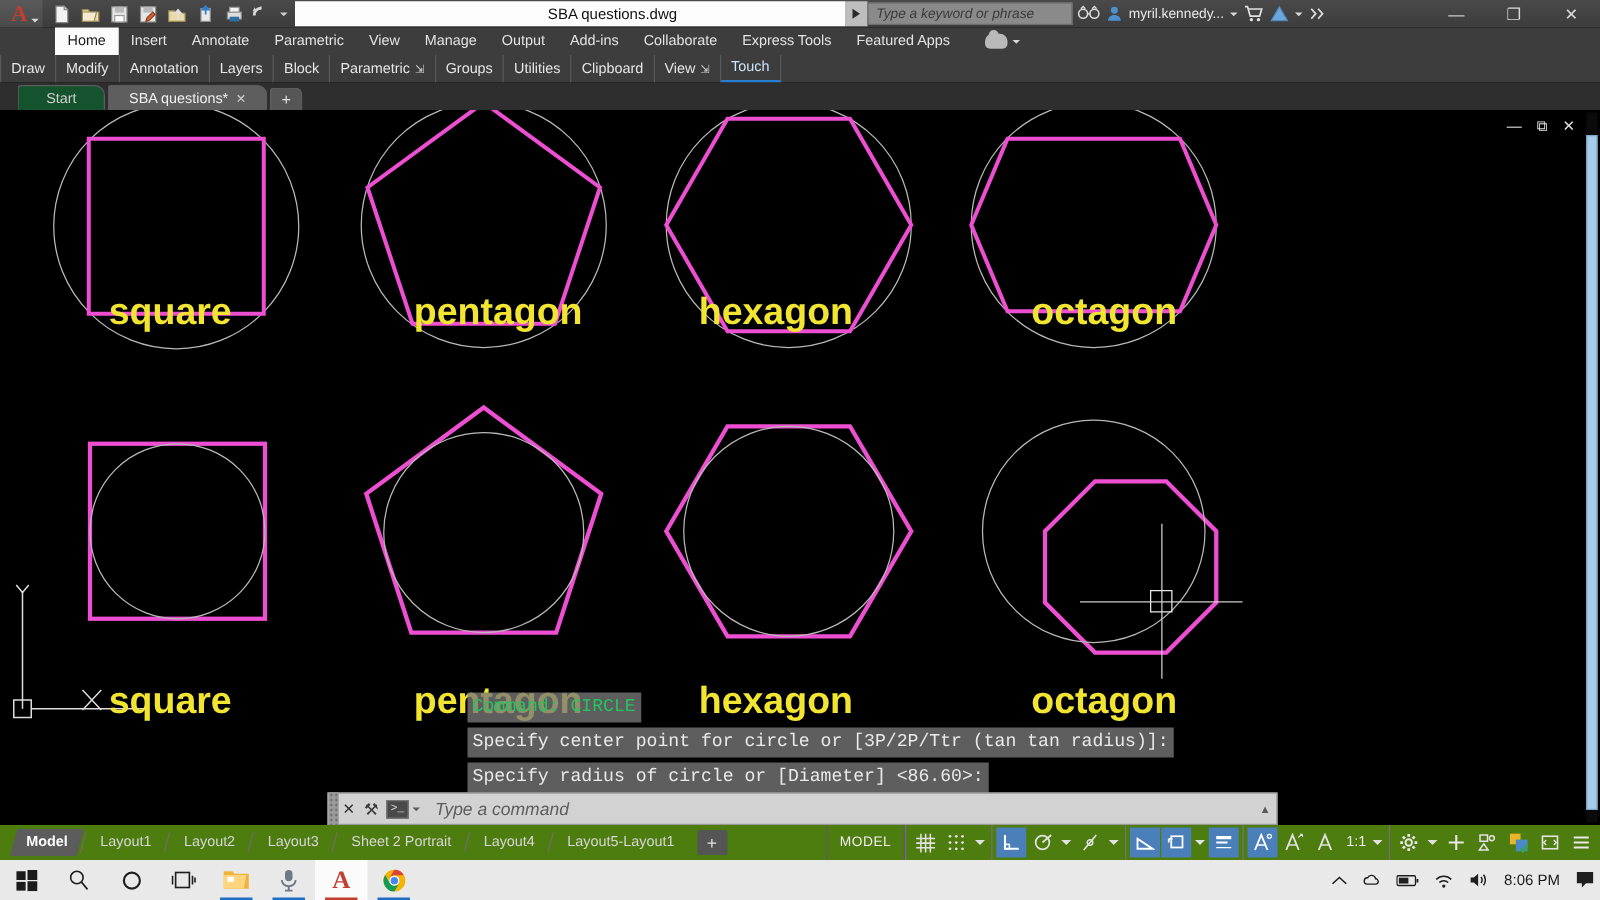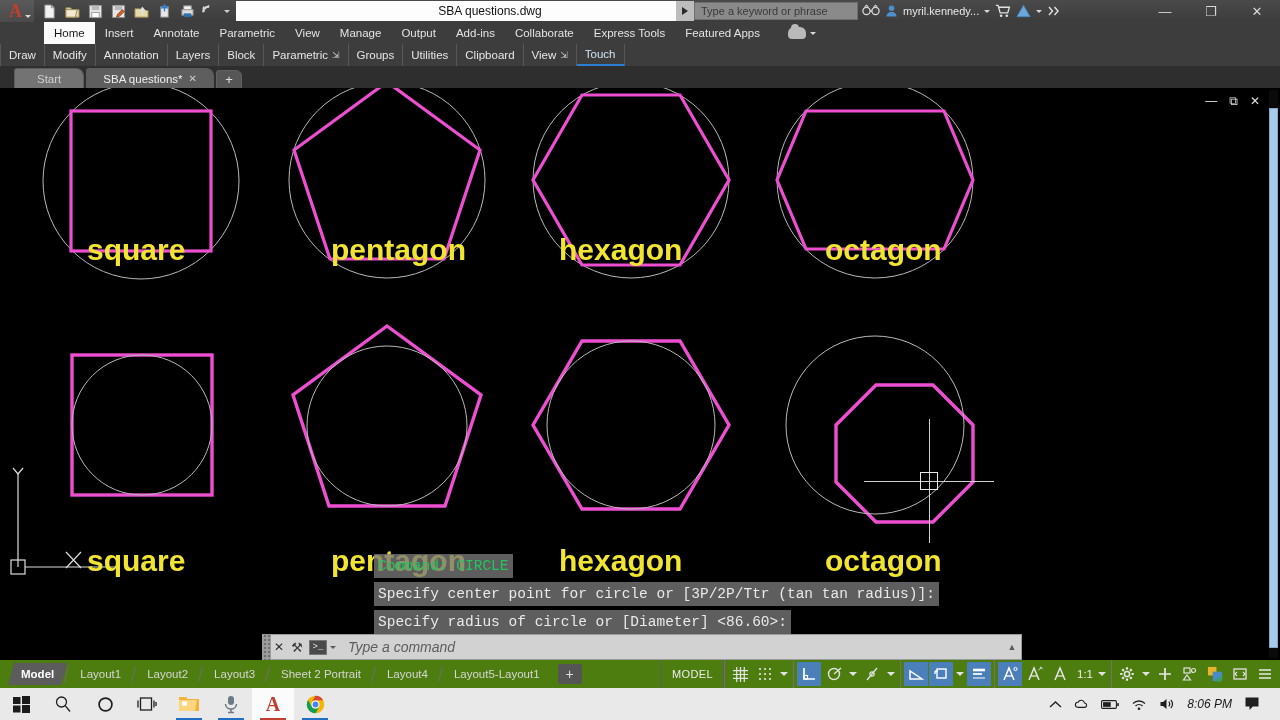--- a/index.html
+++ b/index.html
@@ -52,21 +52,21 @@
     position:absolute; left:676px; top:1px; width:18px; height:20px;
     background:#bdbdbd; display:flex; align-items:center; justify-content:center;
   }
   .title-playbtn i { border-top:4px solid transparent; border-bottom:4px solid transparent;
                      border-left:6px solid #2a2a2a; display:block; }
   .searchbox {
     position: absolute; left: 694px; top: 2px; width: 164px; height: 18px;
     background: #8a8a8a; border: 1px solid #6f6f6f;
     display: flex; align-items: center; padding-left: 6px;
   }
-  .searchbox span { font-size: 11px; color: #3a3a3a; }
+  .searchbox span { font-style: italic; font-size: 11px; color: #3a3a3a; }
   .tb-right { position: absolute; left: 862px; top: 0; height: 22px; display: flex; align-items: center; gap: 5px; }
   .tb-right .ic { display: flex; align-items: center; justify-content: center; height: 22px; }
   .user-name { color: #e8e8e8; font-size: 11px; }
   .caret-sm { border-left: 3px solid transparent; border-right: 3px solid transparent;
               border-top: 3px solid #d8d8d8; display:block; }
   .winbtns { position: absolute; right: 0; top: 0; height: 22px; display: flex; }
   .winbtn { width: 46px; height: 22px; display: flex; align-items: center; justify-content: center;
             color: #d8d8d8; font-size: 13px; }
 
   
@@ -101,21 +101,21 @@
   .filetabs {
     position: absolute; left: 0; top: 66px; width: 1280px; height: 22px;
     background: #2e2e2e; display: flex; align-items: flex-end; padding-left: 14px;
   }
   .ftab {
     height: 20px; display: flex; align-items: center; gap: 6px;
     padding: 4px 16px; font-size: 11.5px; color: #cfcfcf;
     background: #4a4a4a; border-radius: 3px 8px 0 0; margin-right: 2px;
     border: 1px solid #5c5c5c; border-bottom: none;
   }
-  .ftab.start { background: #737373; padding: 0 22px; }
+  .ftab.start { background: #14532d; padding: 0 22px; }
   .ftab.active { background: #5e5e5e; color: #efefef; }
   .ftab .x { font-size: 10px; color: #cccccc; }
   .ftab-plus {
     height: 18px; width: 26px; display: flex; align-items: center; justify-content: center;
     background: #565656; border-radius: 3px 6px 0 0; color: #e0e0e0; font-size: 13px;
     border: 1px solid #606060; border-bottom: none;
   }
 
   
   .canvas {
@@ -222,22 +222,21 @@
     background: #e9e9e9; display: flex; align-items: center;
   }
   .tb-item {
     width: 42px; height: 32px; display: flex; align-items: center; justify-content: center;
     position: relative;
   }
   .tb-item.active-app { background: #fbfbfb; }
   .tb-item .underline { position: absolute; bottom: 0; left: 8px; width: 26px; height: 2px; background: #1f6fc4; }
   .tray {
     position: absolute; right: 0; top: 0; height: 32px; display: flex; align-items: center; gap: 12px;
-    padding-right: 20px;
-    font-style: italic;
+    padding-right: 4px;
   }
   .tray-clock { color: #1a1a1a; font-size: 12px; }
   .tray-ic { color: #222; display: flex; align-items: center; }
 </style>
 </head>
 <body>
 
 <div id="app">
 
   <div class="titlebar">

